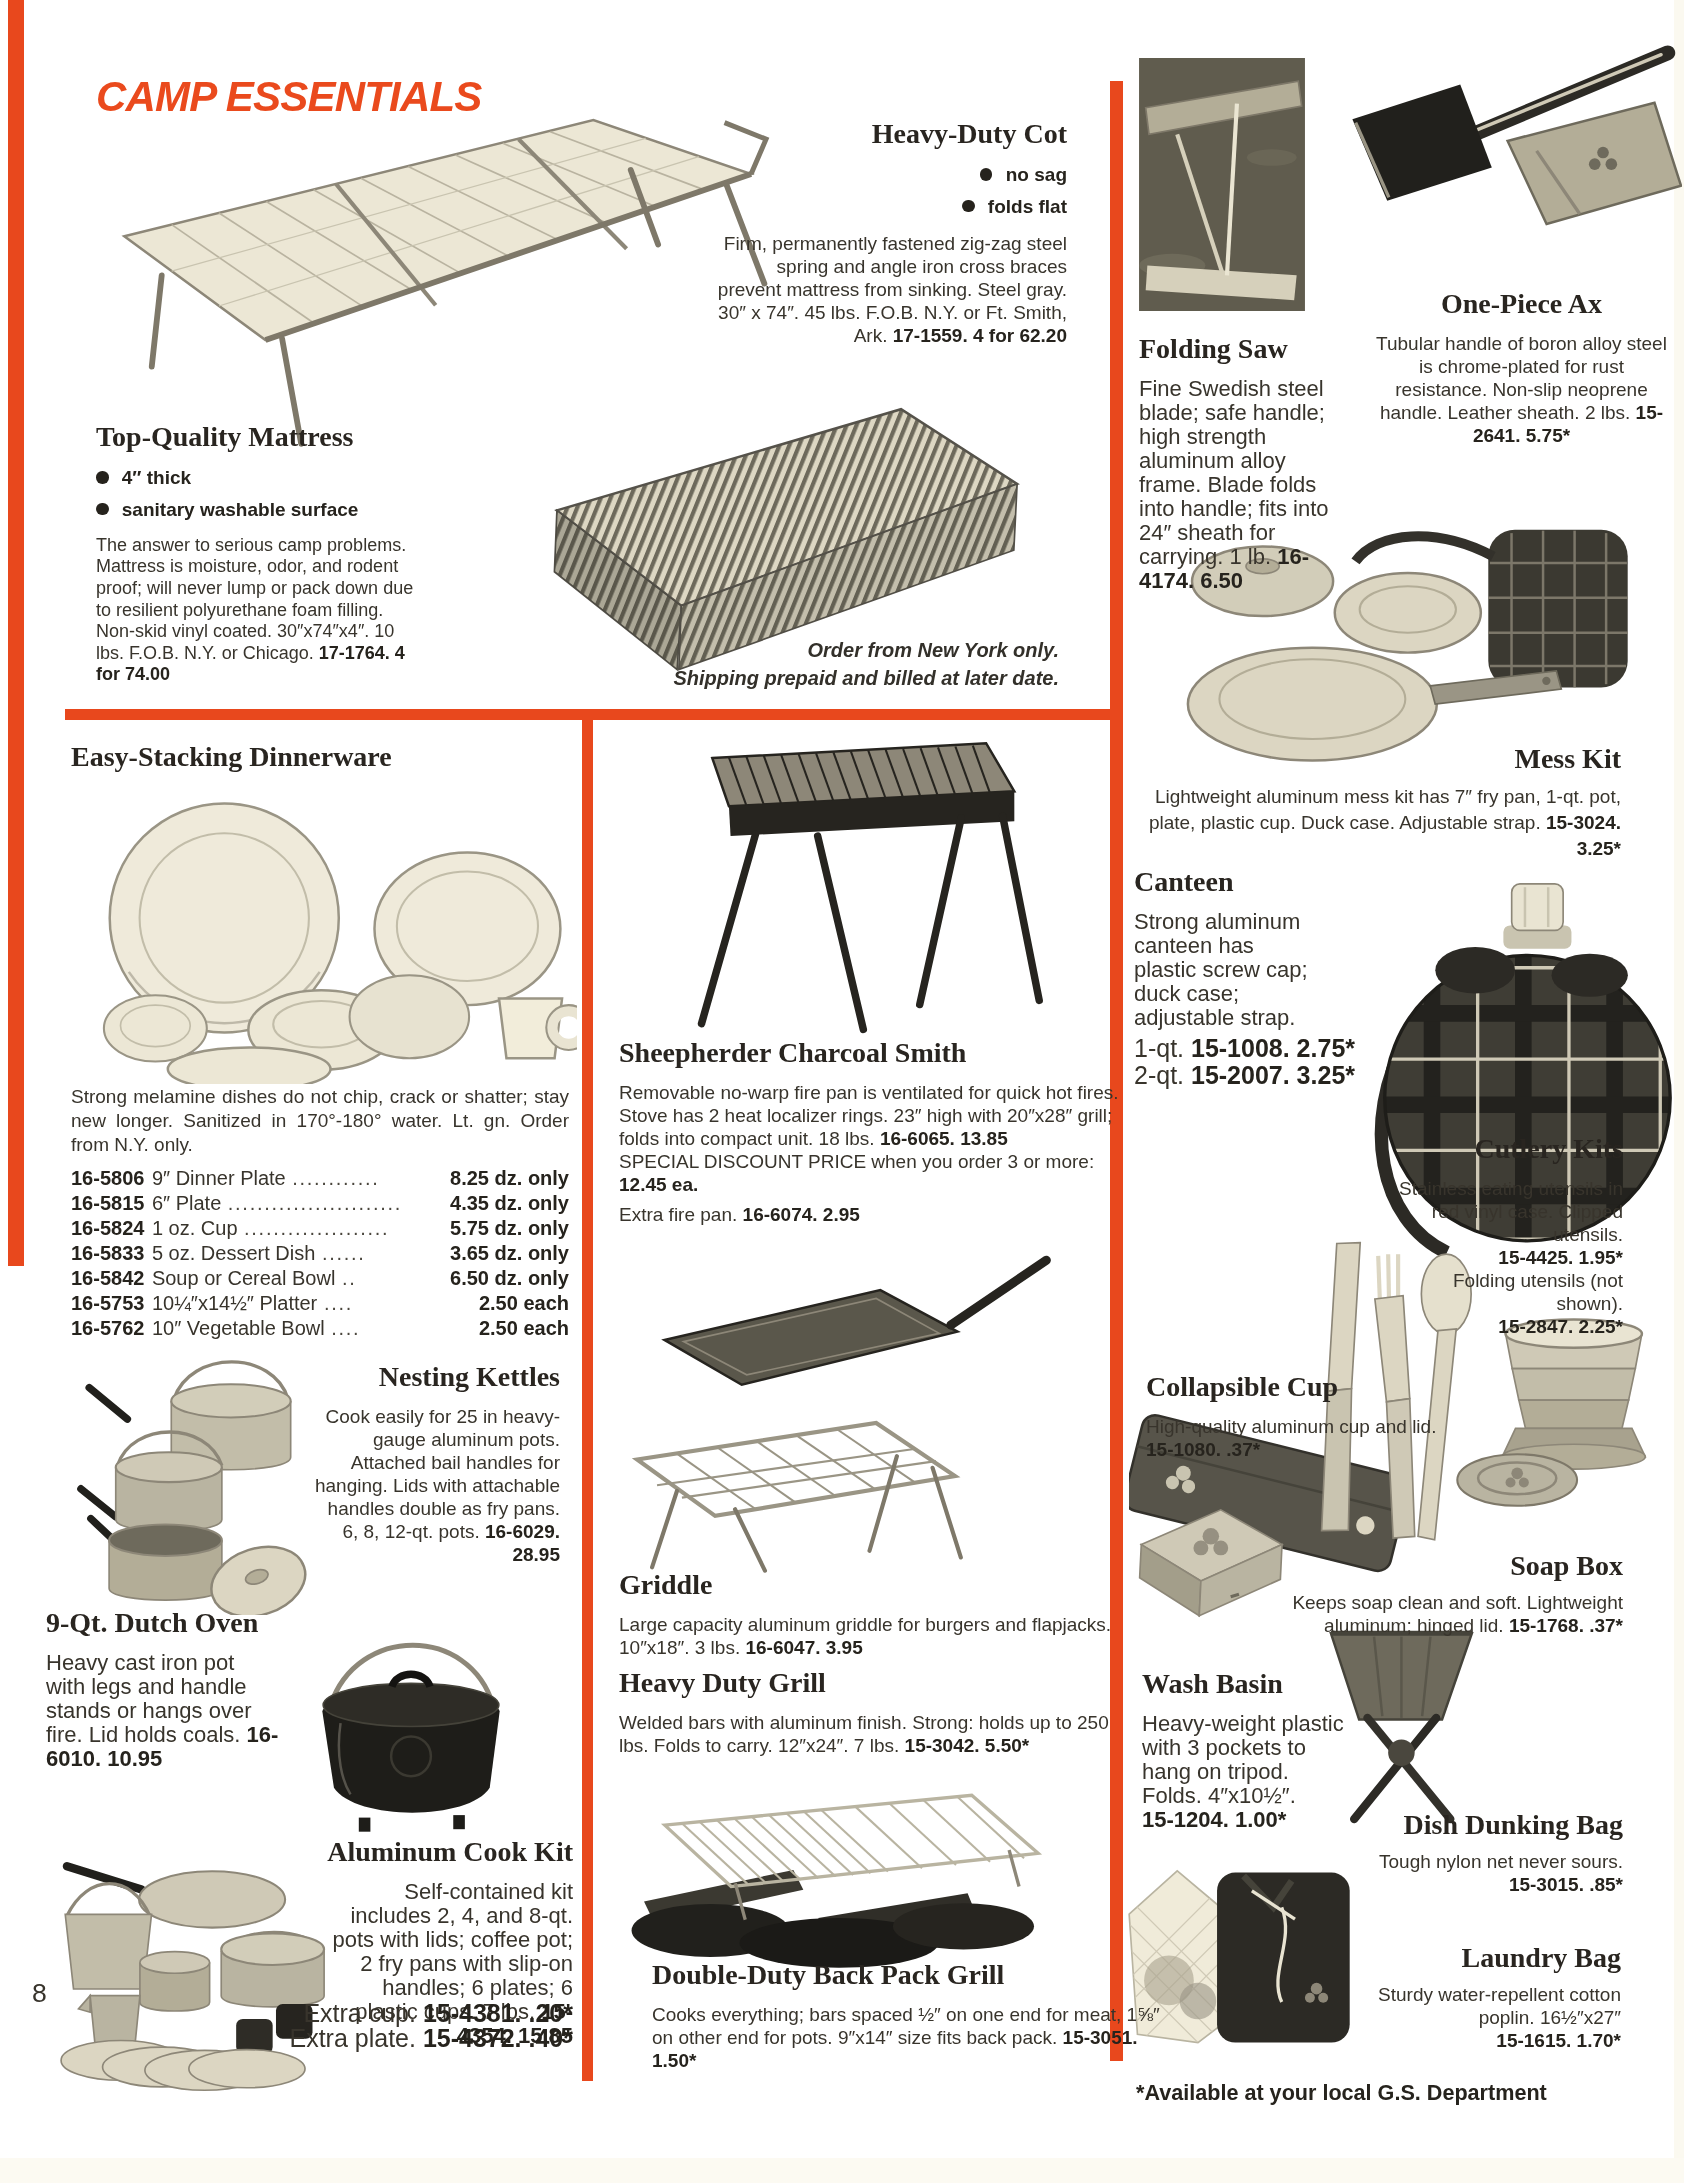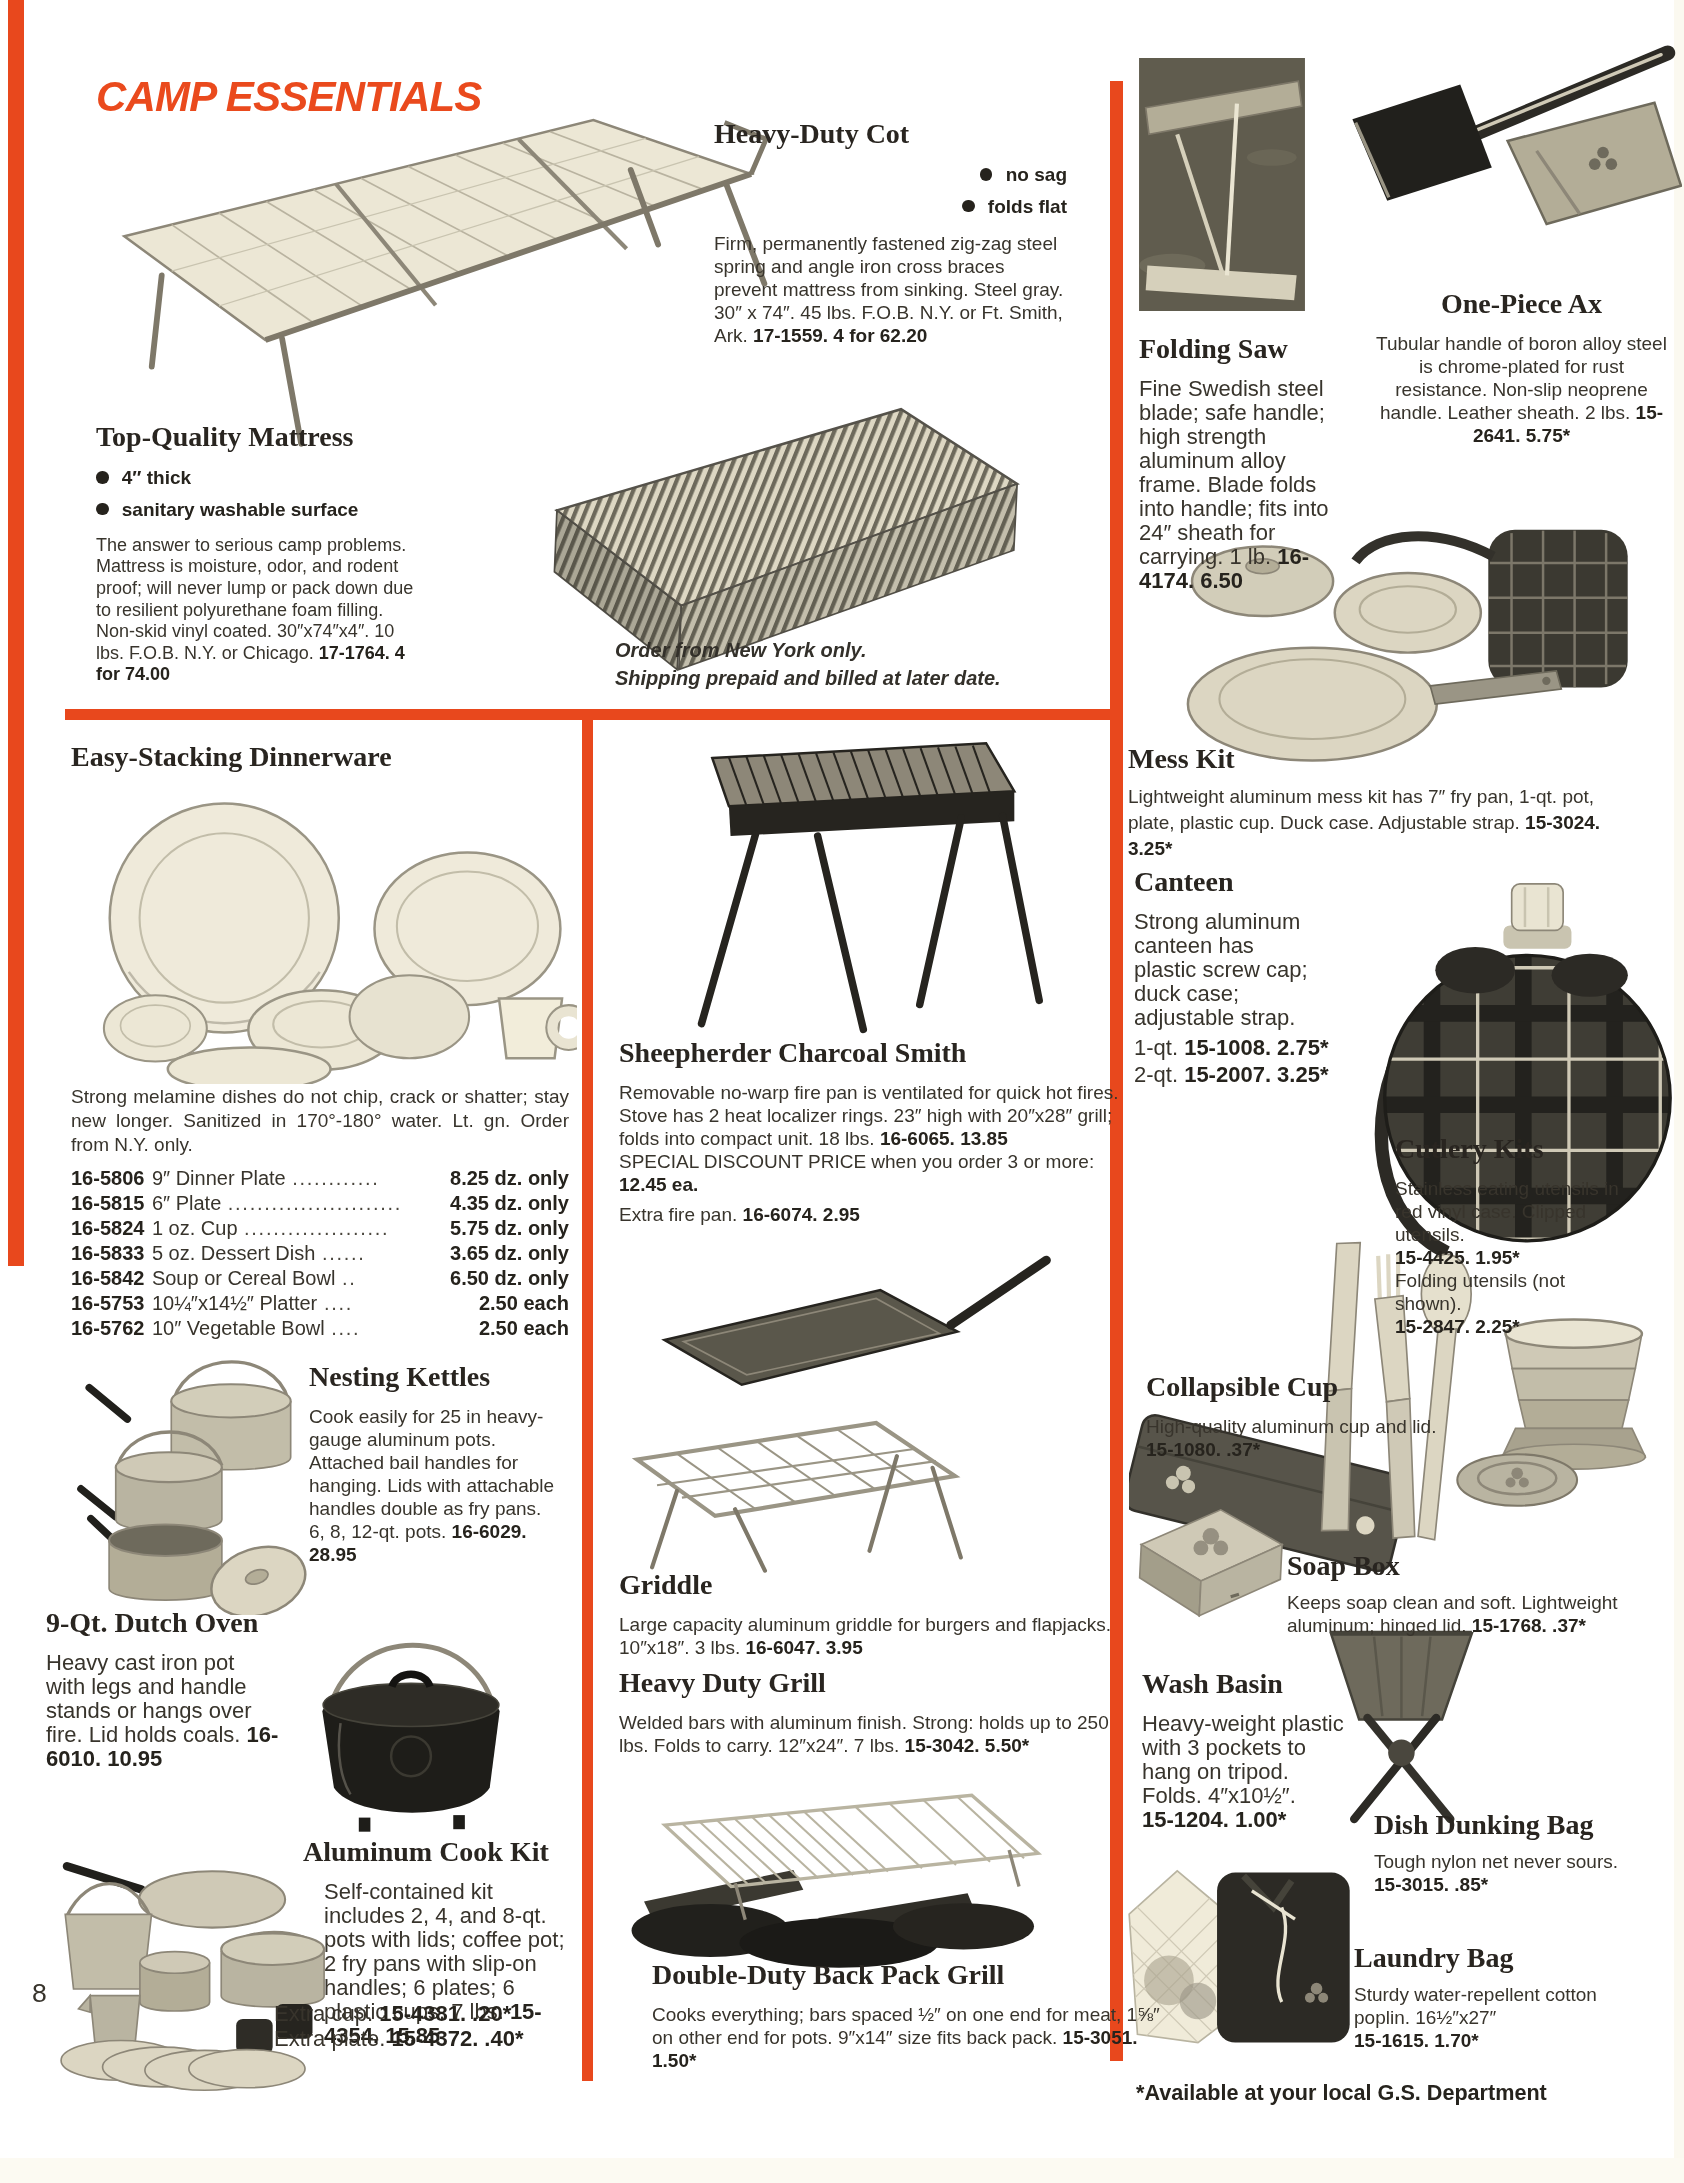--- a/index.html
+++ b/index.html
@@ -4,32 +4,32 @@
 <style>
   html,body{margin:0;padding:0;background:#d8d4c6;}
   #page{position:relative;width:1685px;height:2183px;background:#ffffff;overflow:hidden;
         font-family:"Liberation Sans",sans-serif;color:#38342c;}
   .abs{position:absolute;}
   
   .t{font-family:"Liberation Serif",serif;font-weight:bold;color:#292520;font-size:28px;line-height:1.06;margin:0 0 13.3px 0;}
   .b{font-size:19px;line-height:23px;color:#38342c;margin:0;}
   .bs{font-size:22px;line-height:24px;color:#38342c;margin:0;}
   .b b,.bs b,.pl b{color:#26231d;}
-  .right{}
+  .right{text-align:right;}
   .center{text-align:center;}
   .just{text-align:justify;}
   .nowrap{white-space:nowrap;}
   .camp-title{font-size:42px;font-weight:bold;font-style:italic;letter-spacing:-0.8px;color:#ea4a1d;margin:0;}
   .bl{display:flex;align-items:center;gap:13.3px;font-weight:bold;font-size:19px;color:#26231d;line-height:25px;}
   .bl::before{content:"";width:12.5px;height:12.5px;border-radius:50%;background:#26231d;flex:none;}
   .bl.flip{justify-content:flex-end;flex-direction:row;}
   .bl.flip::before{order:0;}
   .bullets{display:flex;flex-direction:column;gap:6.6px;margin:3.3px 0 13.3px 0;}
   .note{font-size:20px;line-height:28px;font-style:italic;font-weight:bold;color:#33302a;}
-  .pl{font-size:22px;line-height:26.6px;white-space:nowrap;color:#38342c;}
+  .pl{font-size:25px;line-height:26.6px;white-space:nowrap;color:#38342c;}
   .dw-row{display:flex;align-items:baseline;font-size:20px;line-height:25px;color:#38342c;}
   .dw-row b{color:#26231d;}
   .dw-item{margin-left:7.5px;}
   .dw-dots{margin-left:6.6px;letter-spacing:1.7px;color:#4a463d;overflow:hidden;}
   .dw-price{margin-left:auto;}
   .mt8{margin-top:6.6px;}
   .footnote{font-size:21.6px;font-weight:bold;color:#26231d;}
   .pagenum{font-size:26.6px;color:#38342c;}
   
   .rule{background:#e8481d;}

